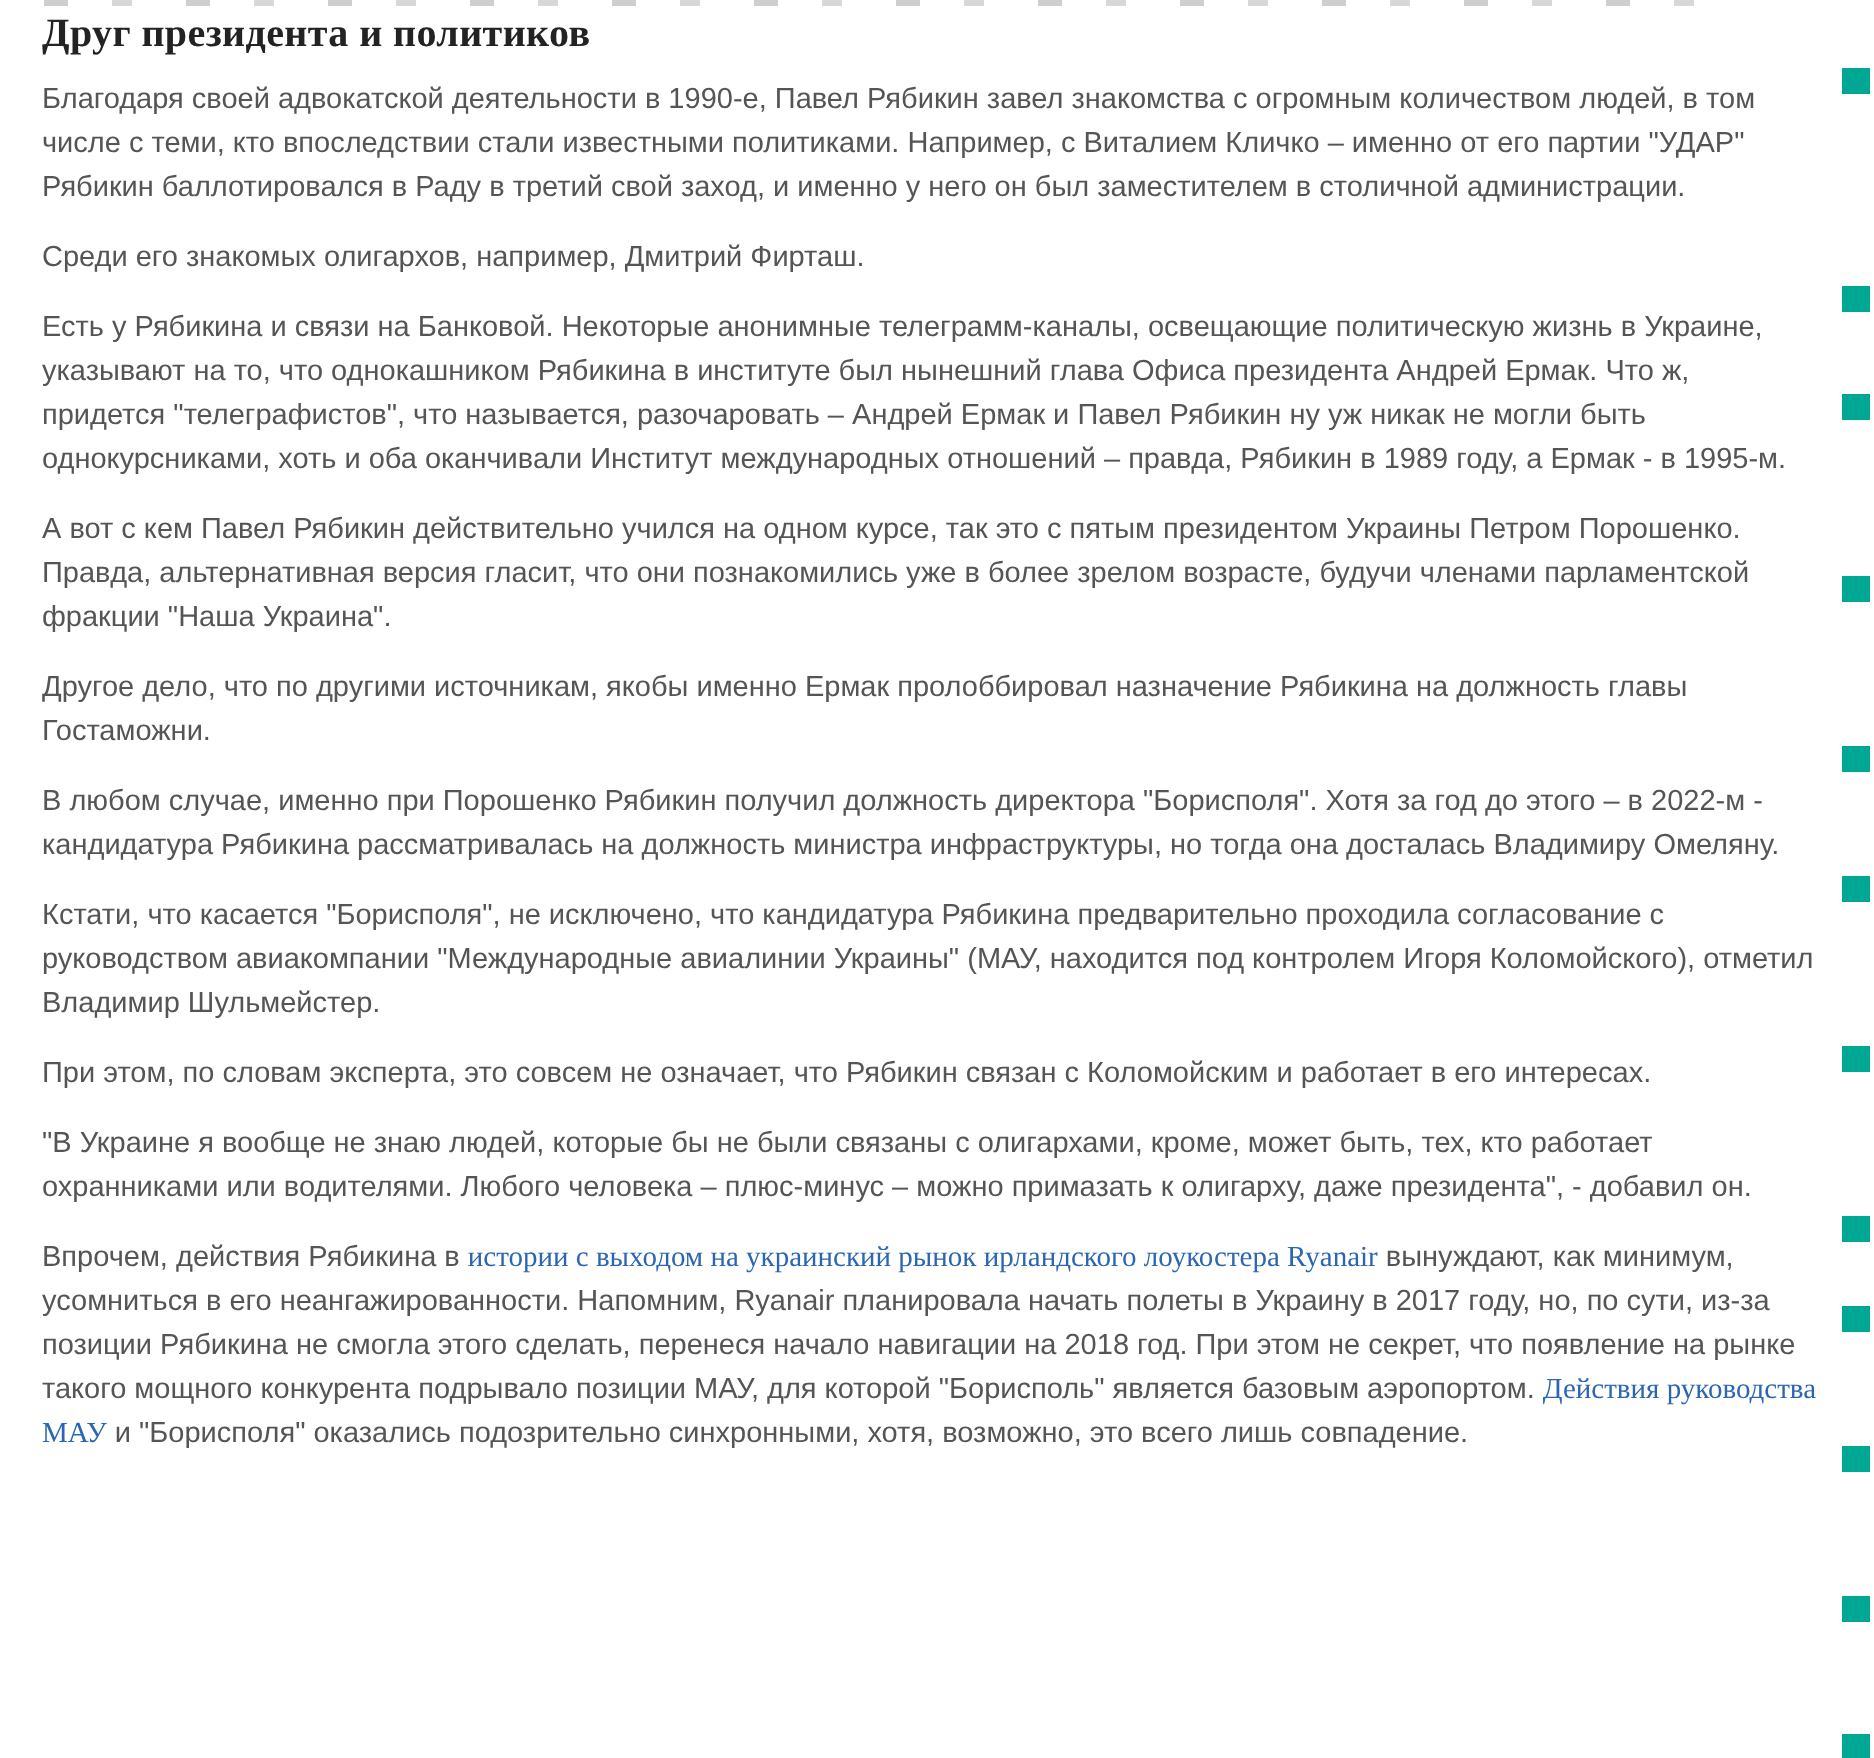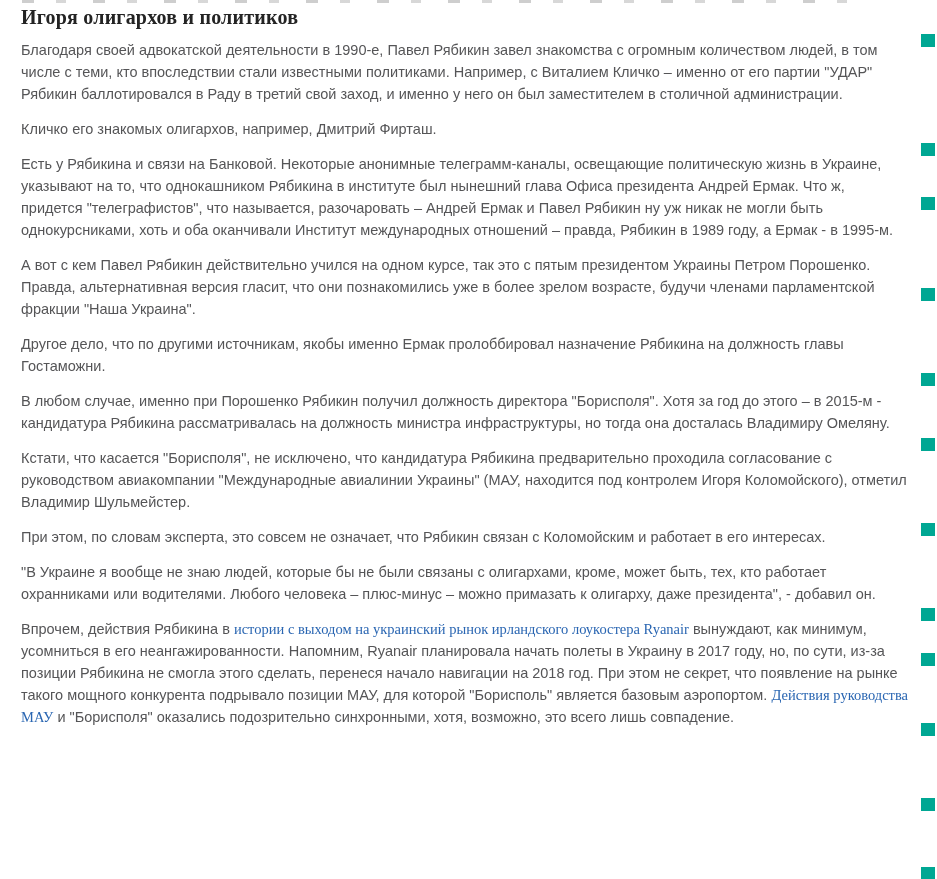--- a/index.html
+++ b/index.html
@@ -52,28 +52,28 @@
     background:var(--teal);
     pointer-events:auto;
   }
 </style>
 </head>
 <body>
 
 <div class="top-remnant"></div>
 
 <div class="content">
-  <h1 class="article-title">Игоря олигархов и политиков</h1>
+  <h1 class="article-title">Друг президента и политиков</h1>
   <div id="paragraphs">
       <p class="article-paragraph"><span>Благодаря своей адвокатской деятельности в 1990-е, Павел Рябикин завел знакомства с огромным количеством людей, в том числе с теми, кто впоследствии стали известными политиками. Например, с Виталием Кличко – именно от его партии "УДАР" Рябикин баллотировался в Раду в третий свой заход, и именно у него он был заместителем в столичной администрации.</span></p>
-      <p class="article-paragraph"><span>Кличко его знакомых олигархов, например, Дмитрий Фирташ.</span></p>
+      <p class="article-paragraph"><span>Среди его знакомых олигархов, например, Дмитрий Фирташ.</span></p>
       <p class="article-paragraph"><span>Есть у Рябикина и связи на Банковой. Некоторые анонимные телеграмм-каналы, освещающие политическую жизнь в Украине, указывают на то, что однокашником Рябикина в институте был нынешний глава Офиса президента Андрей Ермак. Что ж, придется "телеграфистов", что называется, разочаровать – Андрей Ермак и Павел Рябикин ну уж никак не могли быть однокурсниками, хоть и оба оканчивали Институт международных отношений – правда, Рябикин в 1989 году, а Ермак - в 1995-м.</span></p>
       <p class="article-paragraph"><span>А вот с кем Павел Рябикин действительно учился на одном курсе, так это с пятым президентом Украины Петром Порошенко. Правда, альтернативная версия гласит, что они познакомились уже в более зрелом возрасте, будучи членами парламентской фракции "Наша Украина".</span></p>
       <p class="article-paragraph"><span>Другое дело, что по другими источникам, якобы именно Ермак пролоббировал назначение Рябикина на должность главы Гостаможни.</span></p>
-      <p class="article-paragraph"><span>В любом случае, именно при Порошенко Рябикин получил должность директора "Борисполя". Хотя за год до этого – в 2015-м - кандидатура Рябикина рассматривалась на должность министра инфраструктуры, но тогда она досталась Владимиру Омеляну.</span></p>
+      <p class="article-paragraph"><span>В любом случае, именно при Порошенко Рябикин получил должность директора "Борисполя". Хотя за год до этого – в 2022-м - кандидатура Рябикина рассматривалась на должность министра инфраструктуры, но тогда она досталась Владимиру Омеляну.</span></p>
       <p class="article-paragraph"><span>Кстати, что касается "Борисполя", не исключено, что кандидатура Рябикина предварительно проходила согласование с руководством авиакомпании "Международные авиалинии Украины" (МАУ, находится под контролем Игоря Коломойского), отметил Владимир Шульмейстер.</span></p>
       <p class="article-paragraph"><span>При этом, по словам эксперта, это совсем не означает, что Рябикин связан с Коломойским и работает в его интересах.</span></p>
       <p class="article-paragraph"><span>"В Украине я вообще не знаю людей, которые бы не были связаны с олигархами, кроме, может быть, тех, кто работает охранниками или водителями. Любого человека – плюс-минус – можно примазать к олигарху, даже президента", - добавил он.</span></p>
       <p class="article-paragraph"><span>Впрочем, действия Рябикина в </span><a href="#">истории с выходом на украинский рынок ирландского лоукостера Ryanair</a><span> вынуждают, как минимум, усомниться в его неангажированности. Напомним, Ryanair планировала начать полеты в Украину в 2017 году, но, по сути, из-за позиции Рябикина не смогла этого сделать, перенеся начало навигации на 2018 год. При этом не секрет, что появление на рынке такого мощного конкурента подрывало позиции МАУ, для которой "Борисполь" является базовым аэропортом. </span><a href="#">Действия руководства МАУ</a><span> и "Борисполя" оказались подозрительно синхронными, хотя, возможно, это всего лишь совпадение.</span></p>
     </div>
 </div>
 
 <div class="marker-layer" id="markers">
     <div class="paragraph-marker" style="top: 34px; background: rgb(0, 167, 147);"></div>
     <div class="paragraph-marker" style="top: 143px; background: rgb(0, 167, 147);"></div>

